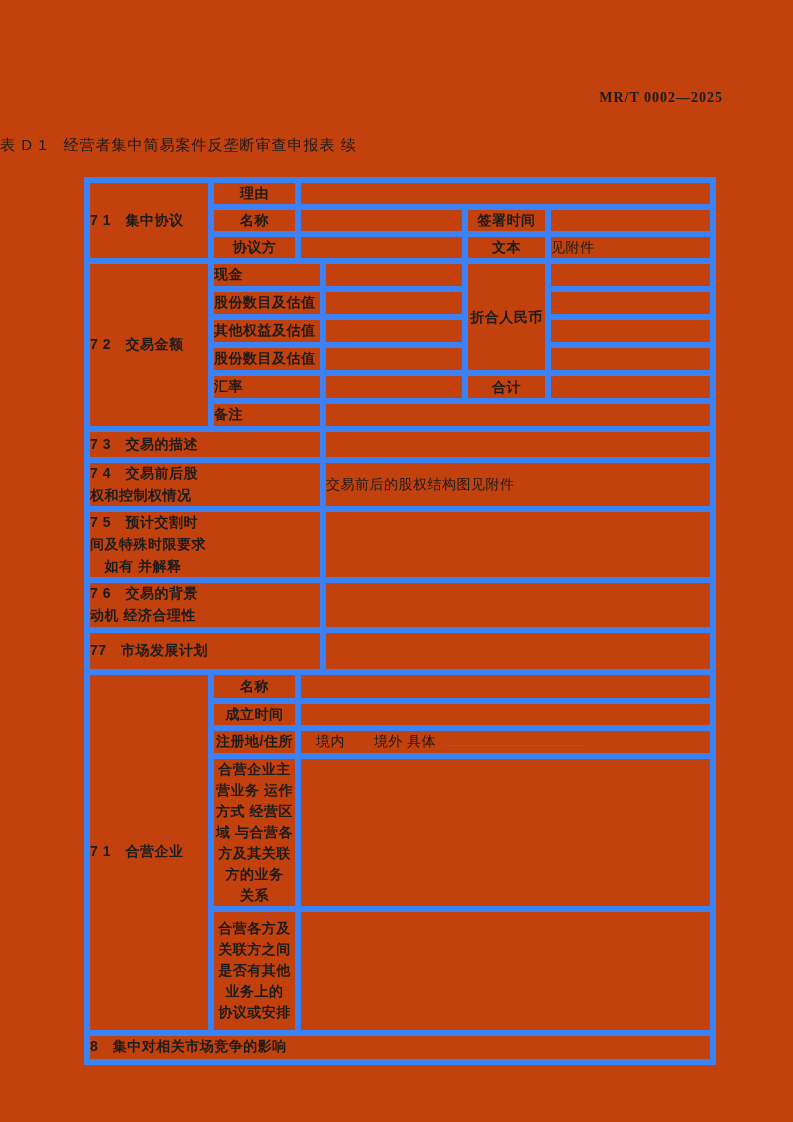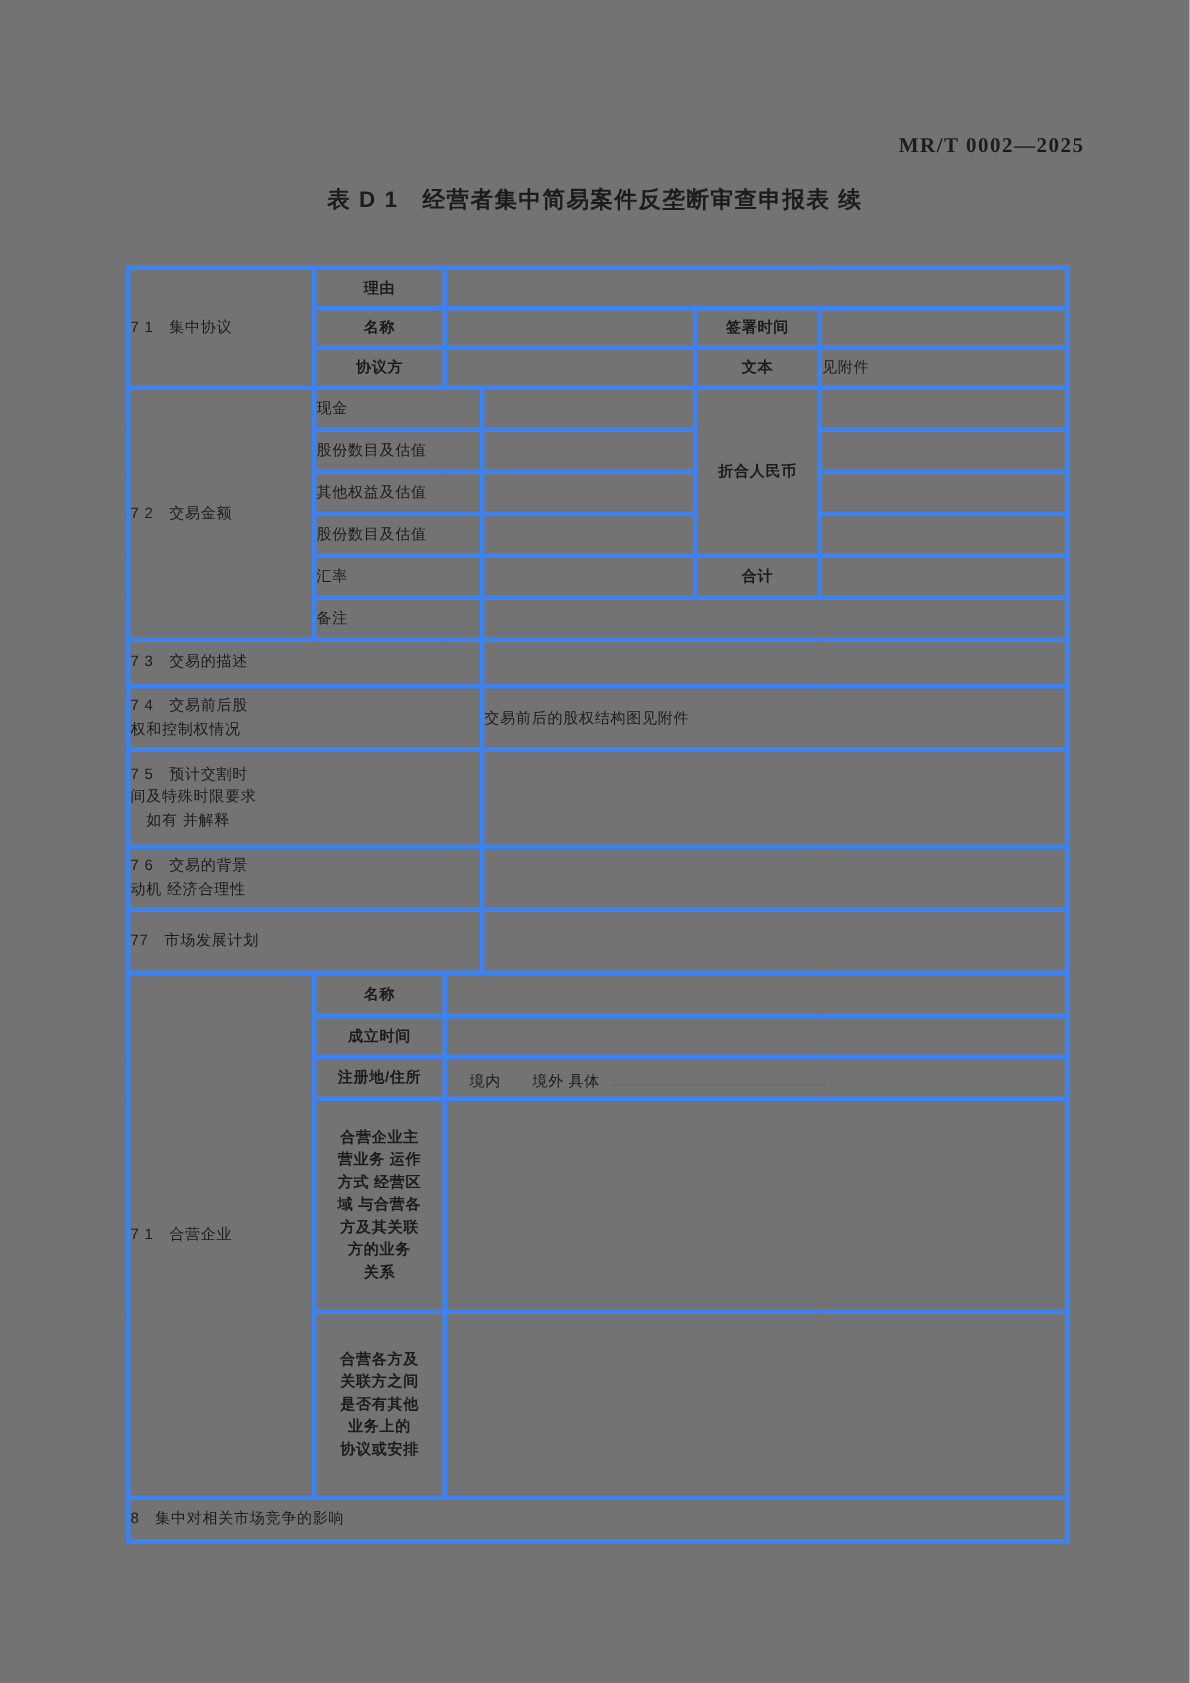--- a/index.html
+++ b/index.html
@@ -1,64 +1,63 @@
 <!DOCTYPE html>
 <html><head>
 <meta charset="utf-8">
 <style>
   html,body { margin:0; padding:0; background:#e8e8e8; }
   .page {
     position:relative;
     width:793px; height:1122px;
-    background:#737373;
+    background:#c2410c;
     font-family:"Liberation Sans", sans-serif;
     color:#1c1c1c;
     overflow:hidden;
   }
   .doc-number {
     position:absolute;
     top:90px; right:70px;
     font-family:"Liberation Serif", serif;
     font-weight:bold;
     font-size:14px;
     letter-spacing:1px;
   }
   .table-title {
     position:absolute;
-    top:124px; left:0; width:100%;
-    text-align:center;
+    top:136px; left:0; width:100%;
     font-size:15px;
-    font-weight:bold;
+    font-weight:normal;
     letter-spacing:1px;
   }
   table.form {
     position:absolute;
     left:84px; top:177px;
     width:626px;
     border-collapse:collapse;
     table-layout:fixed;
     border:2px solid #3c3c3c;
   }
   table.form td {
-    border:3px solid #3b82f6;
+    border:6px solid #3b82f6;
     padding:0;
     overflow:hidden;
-    font-size:10px;
+    font-size:14px;
     vertical-align:middle;
   }
   
   .lab {
     font-weight:bold;
     text-align:center;
     white-space:pre-line;
     line-height:1.5;
     letter-spacing:0.5px;
   }
   .lab-left {
-    font-weight:normal;
+    font-weight:bold;
     text-align:left;
     padding-left:7px;
     padding-right:4px;
     white-space:pre-line;
     line-height:1.55;
     letter-spacing:0.5px;
   }
   
   .val {
     font-family:"Liberation Serif", serif;

